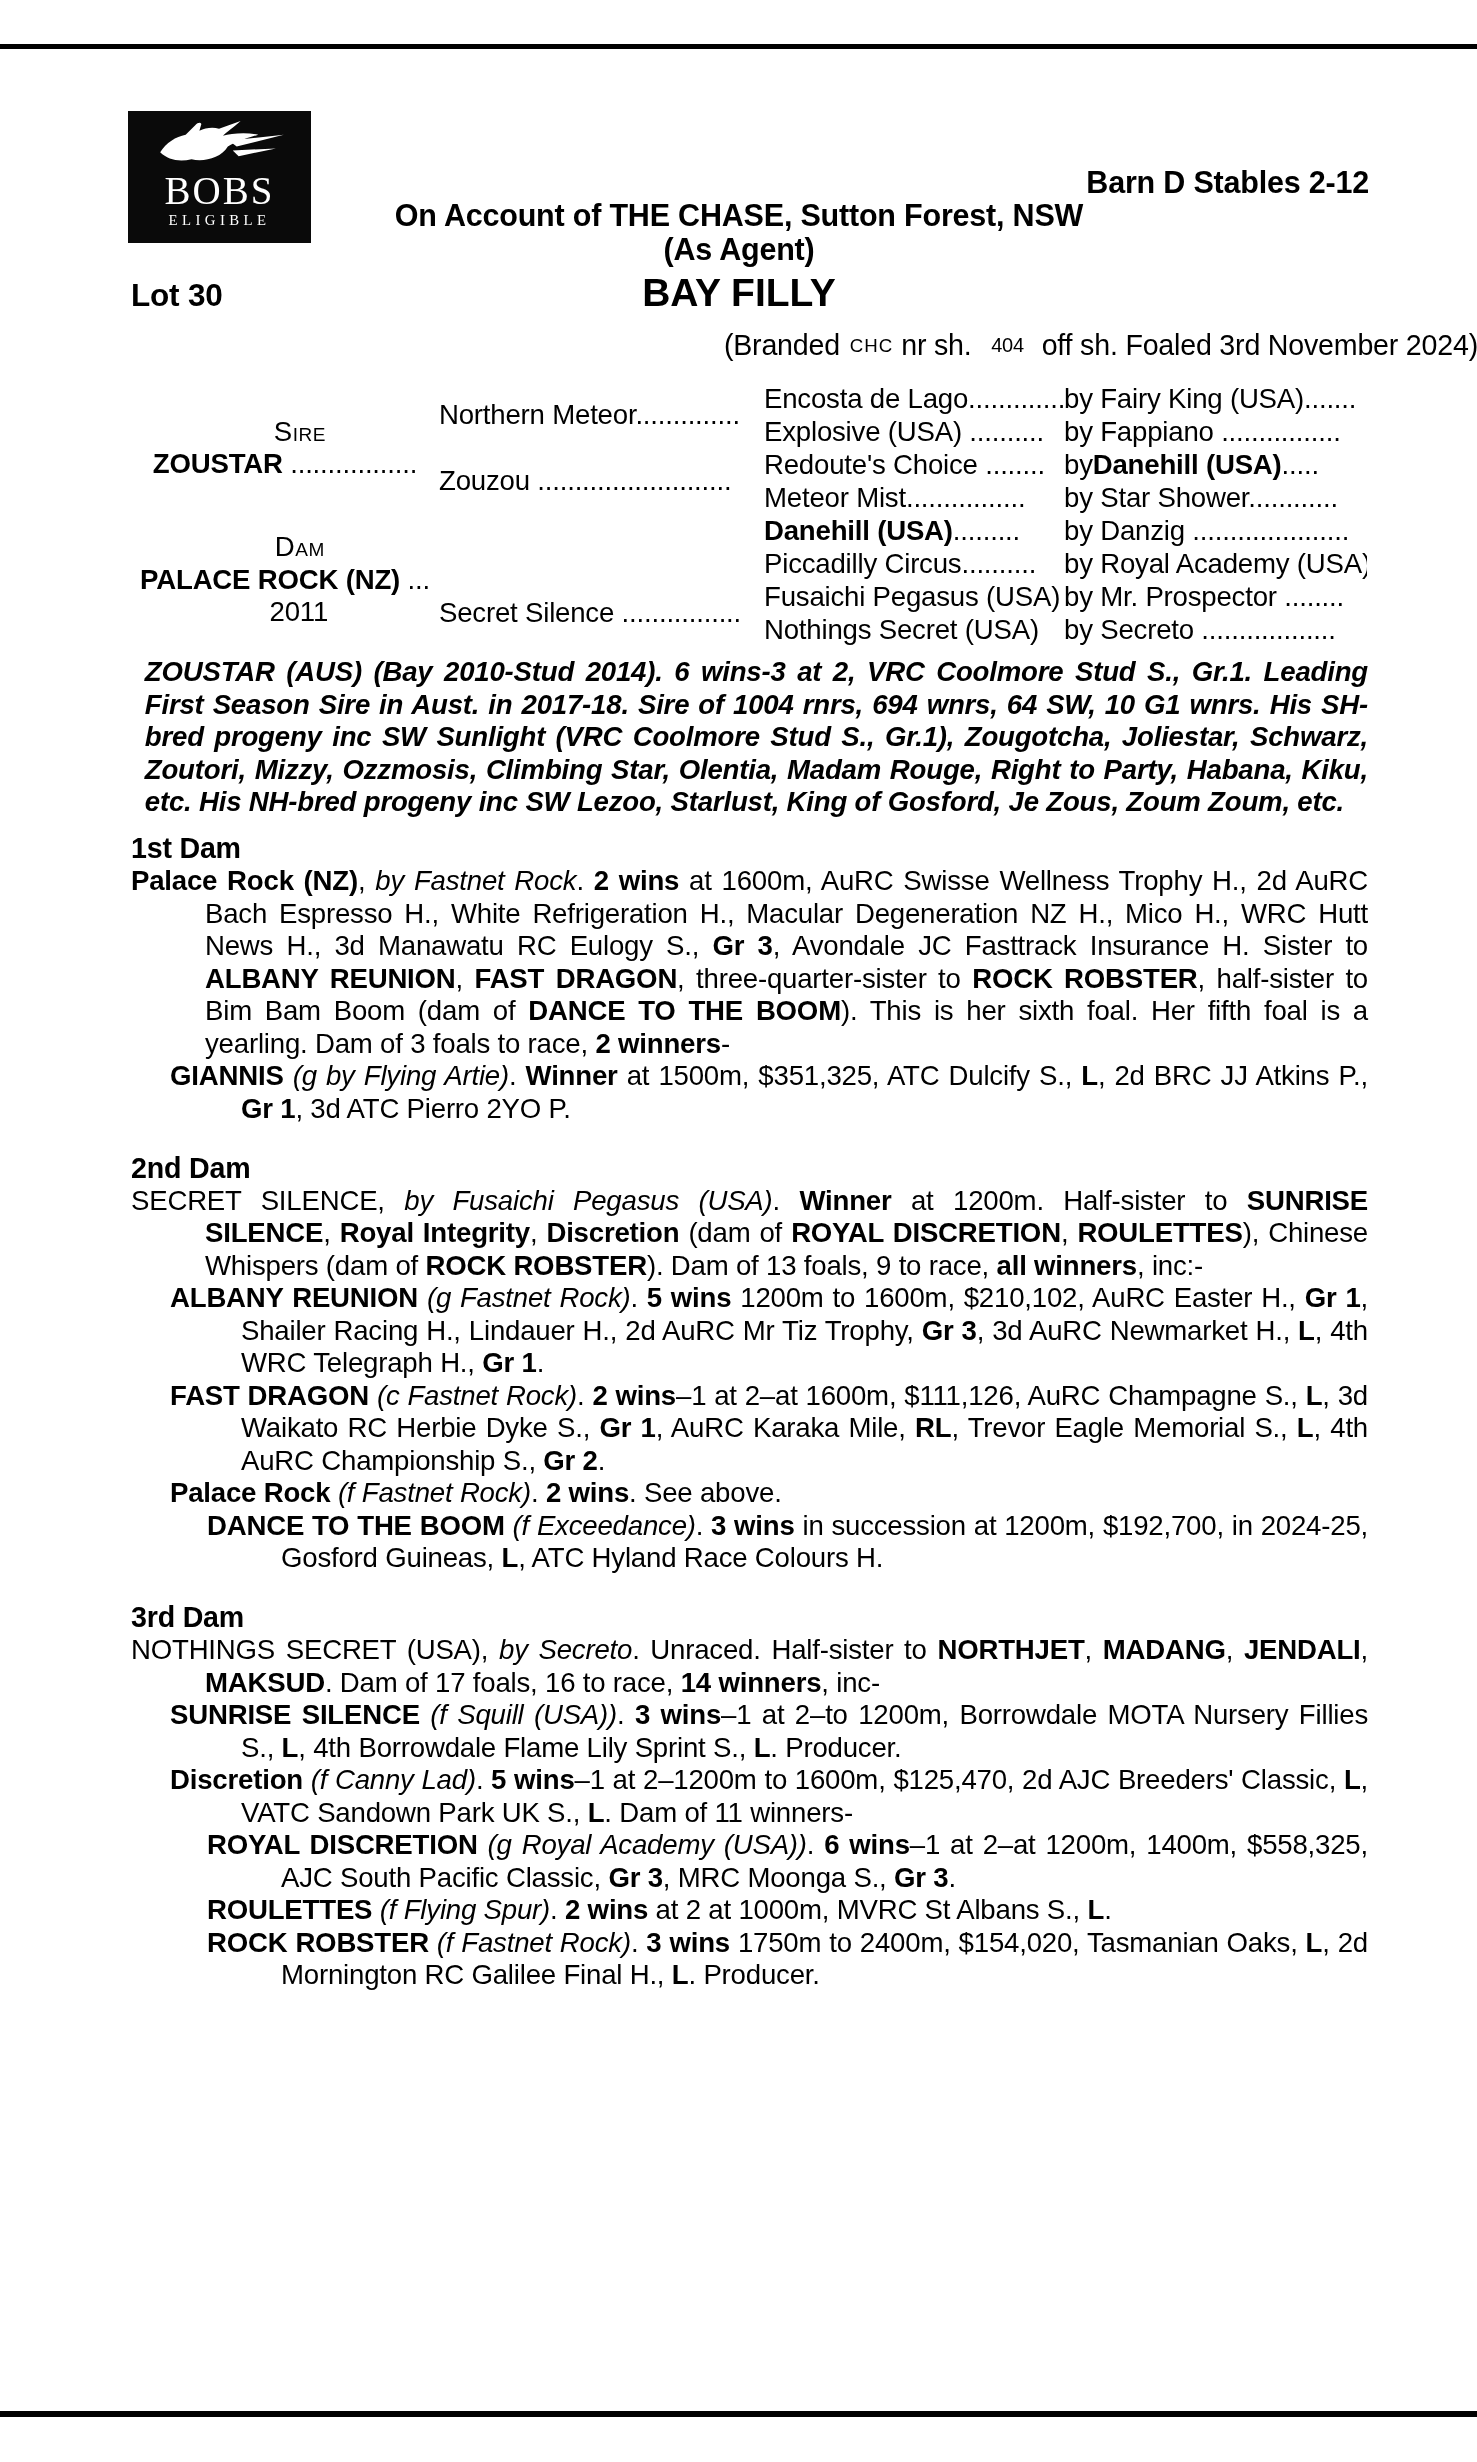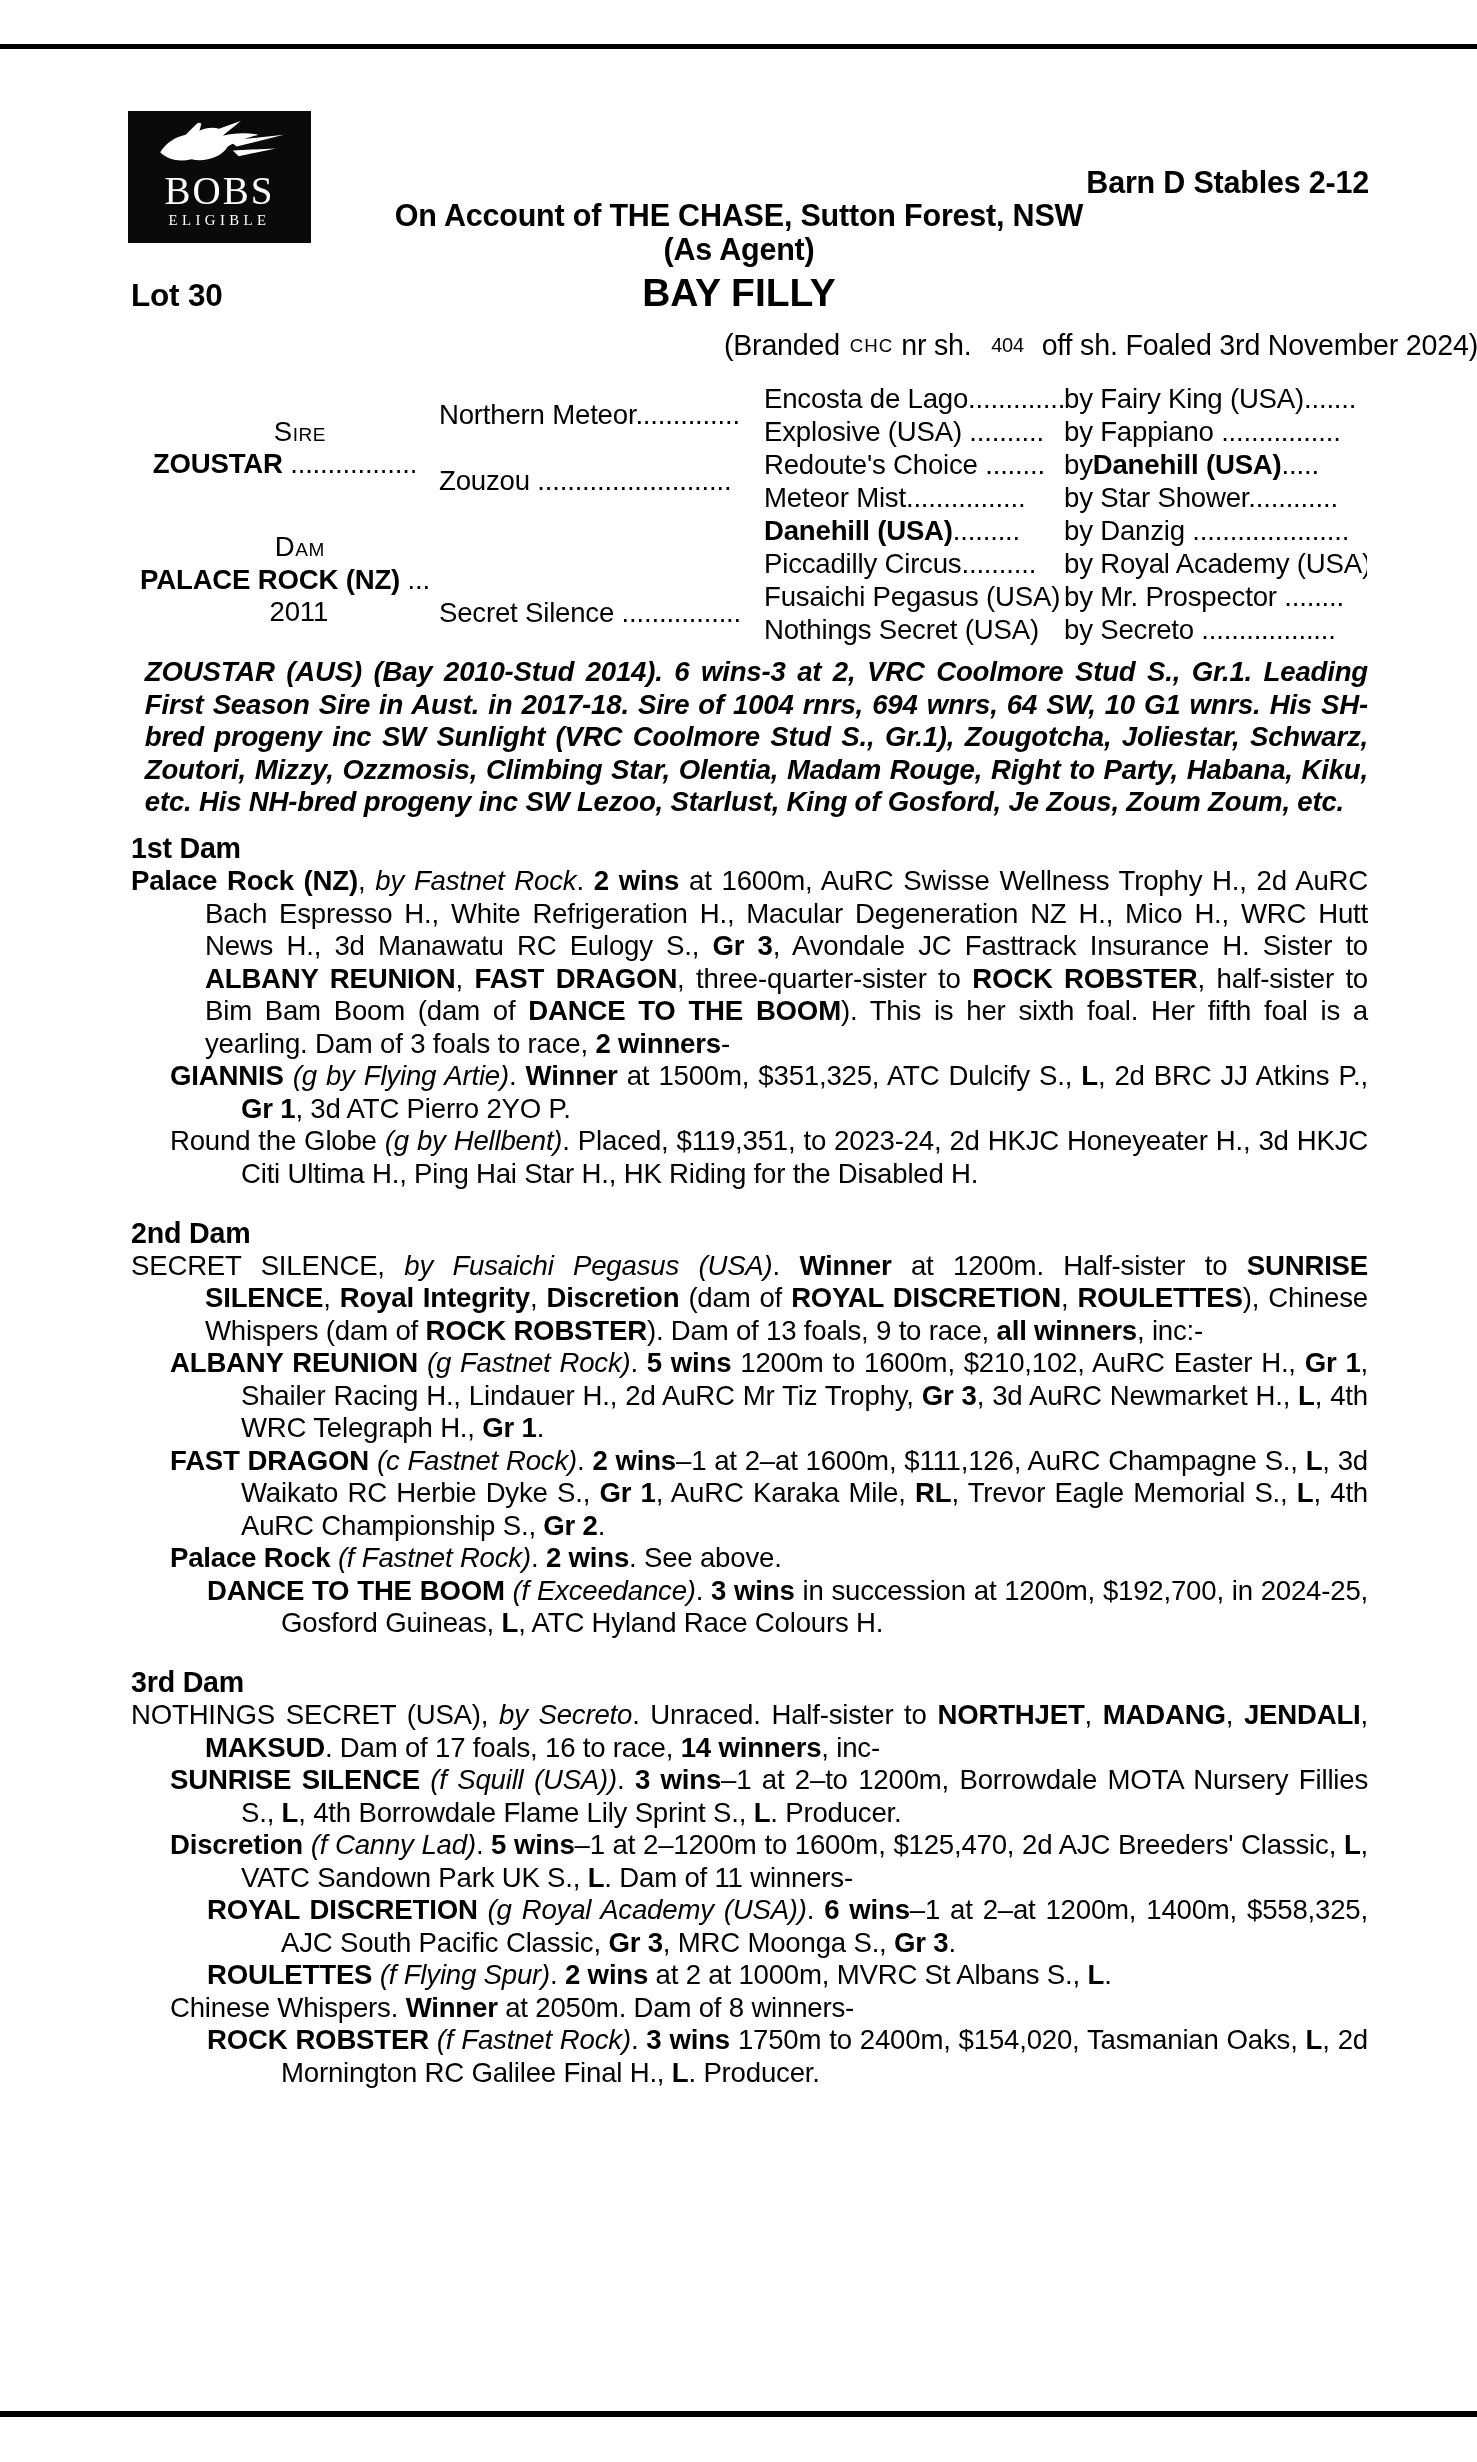--- a/index.html
+++ b/index.html
@@ -189,39 +189,37 @@
 </div>
 
 <div class="content">
 
   <div class="sire-summary"><span class="b i">ZOUSTAR (AUS) (Bay 2010-Stud 2014). 6 wins-3 at 2, VRC Coolmore Stud S., Gr.1. Leading First Season Sire in Aust. in 2017-18. Sire of 1004 rnrs, 694 wnrs, 64 SW, 10 G1 wnrs. His SH-bred progeny inc SW Sunlight (VRC Coolmore Stud S., Gr.1), Zougotcha, Joliestar, Schwarz, Zoutori, Mizzy, Ozzmosis, Climbing Star, Olentia, Madam Rouge, Right to Party, Habana, Kiku, etc. His NH-bred progeny inc SW Lezoo, Starlust, King of Gosford, Je Zous, Zoum Zoum, etc.</span></div>
 
   <div class="section">
     <div class="dam-heading">1st Dam</div>
     <div class="par lvl0"><span class="b">Palace Rock (NZ)</span><span>, </span><span class="i">by Fastnet Rock</span><span>. </span><span class="b">2 wins</span><span> at 1600m, AuRC Swisse Wellness Trophy H., 2d AuRC Bach Espresso H., White Refrigeration H., Macular Degeneration NZ H., Mico H., WRC Hutt News H., 3d Manawatu RC Eulogy S., </span><span class="b">Gr 3</span><span>, Avondale JC Fasttrack Insurance H. Sister to </span><span class="b">ALBANY REUNION</span><span>, </span><span class="b">FAST DRAGON</span><span>, three-quarter-sister to </span><span class="b">ROCK ROBSTER</span><span>, half-sister to Bim Bam Boom (dam of </span><span class="b">DANCE TO THE BOOM</span><span>). This is her sixth foal. Her fifth foal is a yearling. Dam of 3 foals to race, </span><span class="b">2 winners</span><span>-</span></div>
     <div class="par lvl1"><span class="b">GIANNIS</span><span> </span><span class="i">(g by Flying Artie)</span><span>. </span><span class="b">Winner</span><span> at 1500m, $351,325, ATC Dulcify S., </span><span class="b">L</span><span>, 2d BRC JJ Atkins P., </span><span class="b">Gr 1</span><span>, 3d ATC Pierro 2YO P.</span></div>
-    <div class="par lvl1"><span>Round the Globe </span><span class="i">(g by Hellbent)</span><span>. Placed, $119,351, to 2023-24, 2d HKJC Honeyeater H., 3d HKJC Citi Ultima H., Ping Hai Star H., HK Riding for the Disabled H.</span></div>
   </div>
 
   <div class="section section-gap">
     <div class="dam-heading">2nd Dam</div>
     <div class="par lvl0"><span>SECRET SILENCE, </span><span class="i">by Fusaichi Pegasus (USA)</span><span>. </span><span class="b">Winner</span><span> at 1200m. Half-sister to </span><span class="b">SUNRISE SILENCE</span><span>, </span><span class="b">Royal Integrity</span><span>, </span><span class="b">Discretion</span><span> (dam of </span><span class="b">ROYAL DISCRETION</span><span>, </span><span class="b">ROULETTES</span><span>), Chinese Whispers (dam of </span><span class="b">ROCK ROBSTER</span><span>). Dam of 13 foals, 9 to race, </span><span class="b">all winners</span><span>, inc:-</span></div>
     <div class="par lvl1"><span class="b">ALBANY REUNION</span><span> </span><span class="i">(g Fastnet Rock)</span><span>. </span><span class="b">5 wins</span><span> 1200m to 1600m, $210,102, AuRC Easter H., </span><span class="b">Gr 1</span><span>, Shailer Racing H., Lindauer H., 2d AuRC Mr Tiz Trophy, </span><span class="b">Gr 3</span><span>, 3d AuRC Newmarket H., </span><span class="b">L</span><span>, 4th WRC Telegraph H., </span><span class="b">Gr 1</span><span>.</span></div>
     <div class="par lvl1"><span class="b">FAST DRAGON</span><span> </span><span class="i">(c Fastnet Rock)</span><span>. </span><span class="b">2 wins</span><span>–1 at 2–at 1600m, $111,126, AuRC Champagne S., </span><span class="b">L</span><span>, 3d Waikato RC Herbie Dyke S., </span><span class="b">Gr 1</span><span>, AuRC Karaka Mile, </span><span class="b">RL</span><span>, Trevor Eagle Memorial S., </span><span class="b">L</span><span>, 4th AuRC Championship S., </span><span class="b">Gr 2</span><span>.</span></div>
     <div class="par lvl1"><span class="b">Palace Rock</span><span> </span><span class="i">(f Fastnet Rock)</span><span>. </span><span class="b">2 wins</span><span>. See above.</span></div>
     <div class="par lvl2"><span class="b">DANCE TO THE BOOM</span><span> </span><span class="i">(f Exceedance)</span><span>. </span><span class="b">3 wins</span><span> in succession at 1200m, $192,700, in 2024-25, Gosford Guineas, </span><span class="b">L</span><span>, ATC Hyland Race Colours H.</span></div>
   </div>
 
   <div class="section section-gap">
     <div class="dam-heading">3rd Dam</div>
     <div class="par lvl0"><span>NOTHINGS SECRET (USA), </span><span class="i">by Secreto</span><span>. Unraced. Half-sister to </span><span class="b">NORTHJET</span><span>, </span><span class="b">MADANG</span><span>, </span><span class="b">JENDALI</span><span>, </span><span class="b">MAKSUD</span><span>. Dam of 17 foals, 16 to race, </span><span class="b">14 winners</span><span>, inc-</span></div>
     <div class="par lvl1"><span class="b">SUNRISE SILENCE</span><span> </span><span class="i">(f Squill (USA))</span><span>. </span><span class="b">3 wins</span><span>–1 at 2–to 1200m, Borrowdale MOTA Nursery Fillies S., </span><span class="b">L</span><span>, 4th Borrowdale Flame Lily Sprint S., </span><span class="b">L</span><span>. Producer.</span></div>
     <div class="par lvl1"><span class="b">Discretion</span><span> </span><span class="i">(f Canny Lad)</span><span>. </span><span class="b">5 wins</span><span>–1 at 2–1200m to 1600m, $125,470, 2d AJC Breeders' Classic, </span><span class="b">L</span><span>, VATC Sandown Park UK S., </span><span class="b">L</span><span>. Dam of 11 winners-</span></div>
     <div class="par lvl2"><span class="b">ROYAL DISCRETION</span><span> </span><span class="i">(g Royal Academy (USA))</span><span>. </span><span class="b">6 wins</span><span>–1 at 2–at 1200m, 1400m, $558,325, AJC South Pacific Classic, </span><span class="b">Gr 3</span><span>, MRC Moonga S., </span><span class="b">Gr 3</span><span>.</span></div>
     <div class="par lvl2"><span class="b">ROULETTES</span><span> </span><span class="i">(f Flying Spur)</span><span>. </span><span class="b">2 wins</span><span> at 2 at 1000m, MVRC St Albans S., </span><span class="b">L</span><span>.</span></div>
-    <div class="par lvl1"><span>Chinese Whispers. </span><span class="b">Winner</span><span> at 2050m. Dam of 8 winners-</span></div>
     <div class="par lvl2"><span class="b">ROCK ROBSTER</span><span> </span><span class="i">(f Fastnet Rock)</span><span>. </span><span class="b">3 wins</span><span> 1750m to 2400m, $154,020, Tasmanian Oaks, </span><span class="b">L</span><span>, 2d Mornington RC Galilee Final H., </span><span class="b">L</span><span>. Producer.</span></div>
   </div>
 
 </div>
 
 <div class="rule rule-bottom"></div>
 
 
 </body></html>

